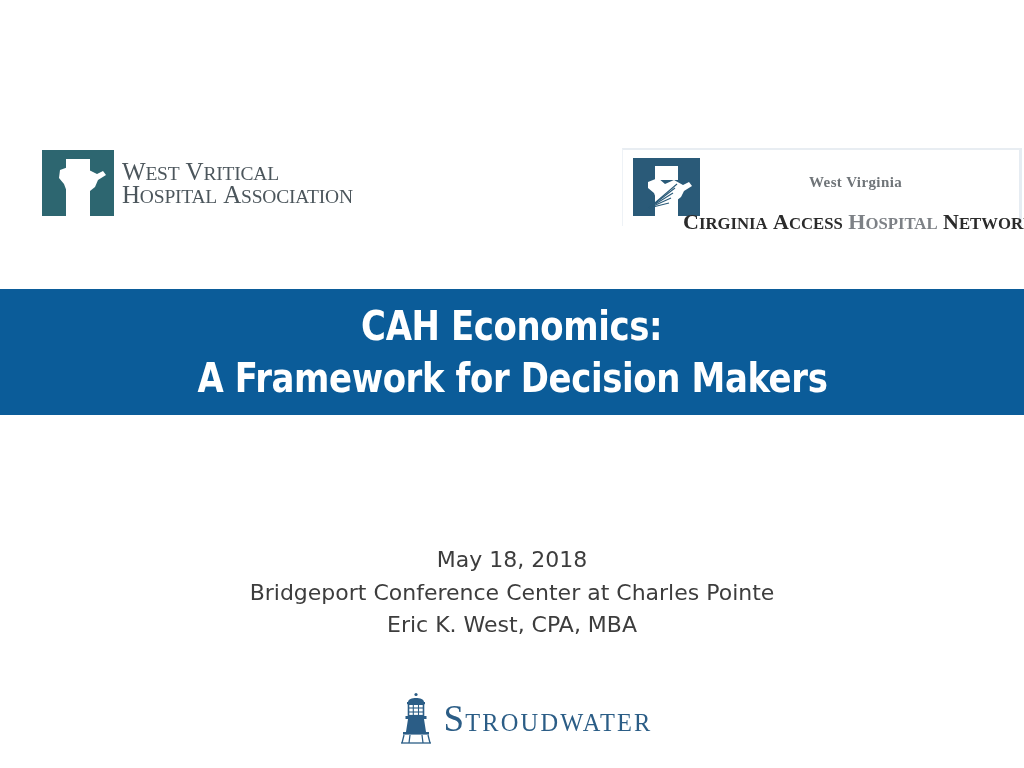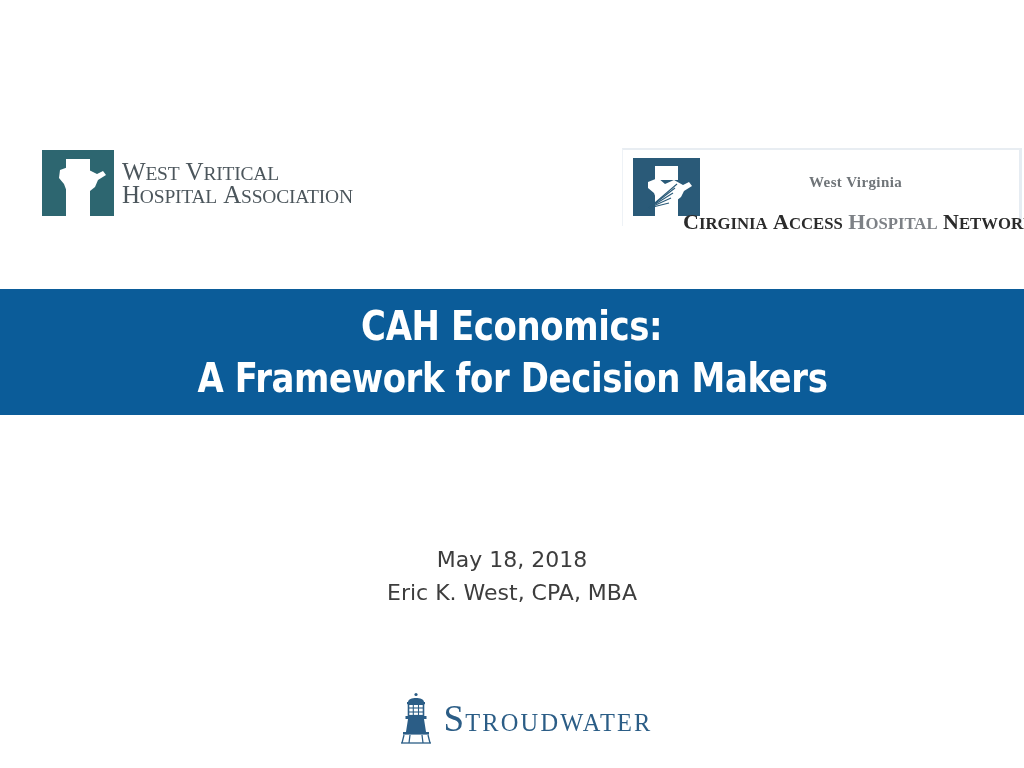--- a/index.html
+++ b/index.html
@@ -164,20 +164,21 @@
       <span class="w"><span class="cap">N</span><span class="rest">ETWORK</span></span></div>
   </div>
 
   <div id="title-banner">
     <div class="title-line">CAH Economics:</div>
     <div class="title-line">A Framework for Decision Makers</div>
   </div>
 
   <div id="details">
     <div>May 18, 2018</div>
+    <div>Bridgeport Conference Center at Charles Pointe</div>
     <div>Eric K. West, CPA, MBA</div>
   </div>
 
   <div id="stroudwater">
     <div id="sw-lighthouse">
       <svg width="42" height="56" viewBox="0 0 42 56" xmlns="http://www.w3.org/2000/svg">
         <g fill="#2b5d86">
 
           <path d="M21 1 L21 4"></path>
           <circle cx="21" cy="4.5" r="1.6"></circle>

